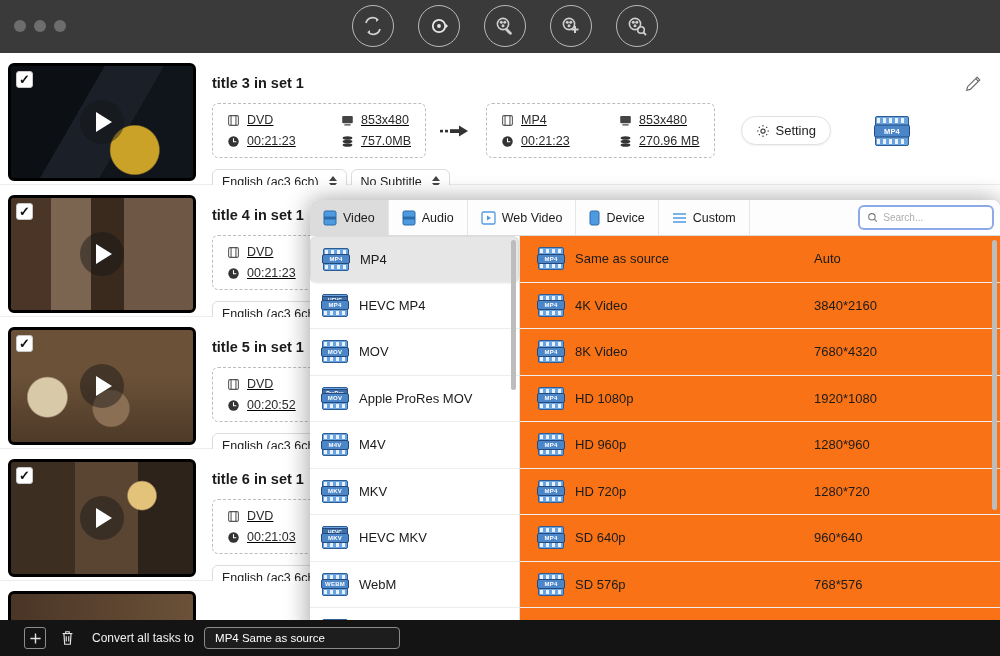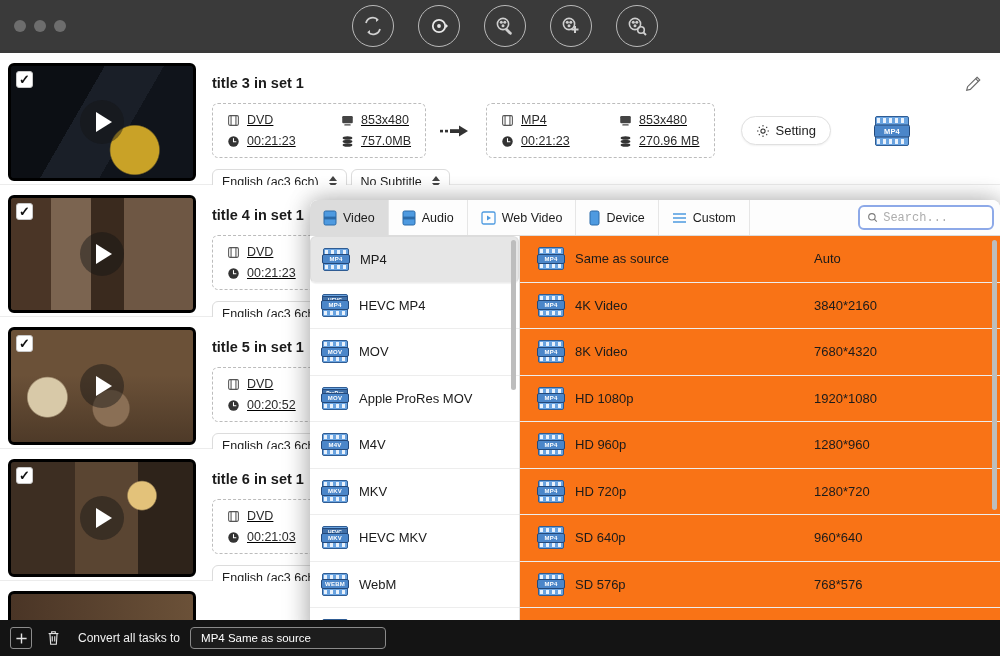--- a/index.html
+++ b/index.html
@@ -126,21 +126,21 @@
   .fbadge .sub {
     position: absolute; left: 0; right: 0; top: 2px; height: 8px;
     background: #3f6fa8; color: #fff; font-size: 5px; font-weight: bold;
     display: flex; align-items: center; justify-content: center;
     border: 1px solid #24497a; border-radius: 1px;
   }
 
   
   .bottombar {
     position: absolute; bottom: 0; left: 0; width: 1000px; height: 36px;
-    background: #141414; display: flex; align-items: center; padding-left: 10px;
+    background: #141414; display: flex; align-items: center; padding-left: 24px;
     gap: 10px; color: #fff;
   }
   .sqbtn {
     width: 22px; height: 22px; border: 1px solid #8c8c8c; border-radius: 3px;
     display: flex; align-items: center; justify-content: center;
   }
   .iconbtn { width: 22px; height: 22px; display: flex; align-items: center; justify-content: center; }
   .convlabel { font-size: 12px; color: #f0f0f0; margin-left: 4px; }
   .convsel {
     border: 1px solid #8a8a8a; border-radius: 4px; background: #1d1d1d;
@@ -163,22 +163,22 @@
     display: flex; align-items: center; gap: 6px; padding: 0 13px;
     font-size: 12.5px; color: #1c1c1c; border-right: 1px solid #e6e6e6;
   }
   .tab.active { background: #dcdcdc; }
   .searchbox {
     position: absolute; right: 6px; top: 5px; width: 136px; height: 25px;
     border: 2px solid #8da9e8; border-radius: 6px; background: #fff;
     display: flex; align-items: center; gap: 5px; padding: 0 7px;
   }
   .searchbox input {
-    border: 0; outline: 0; font-size: 12px; color: #1d4ed8; width: 100%;
-    font-family: Liberation Mono, monospace; background: transparent;
+    border: 0; outline: 0; font-size: 10px; color: #1d4ed8; width: 100%;
+    font-family: Liberation Sans, sans-serif; background: transparent;
   }
   .searchbox input::placeholder { color: #adadad; }
 
   .panes { display: flex; height: 404px; }
   .leftpane {
     width: 210px; border-right: 1px solid #e2e2e2; overflow: hidden;
     position: relative; background: #fff;
   }
   .rightpane { flex: 1; overflow: hidden; position: relative; background: #f97316; }
   .frow {

